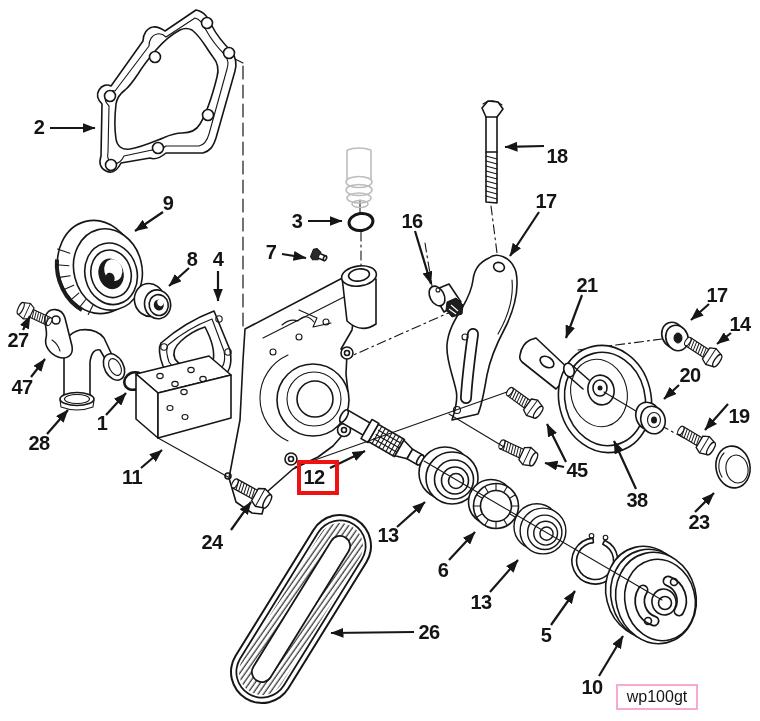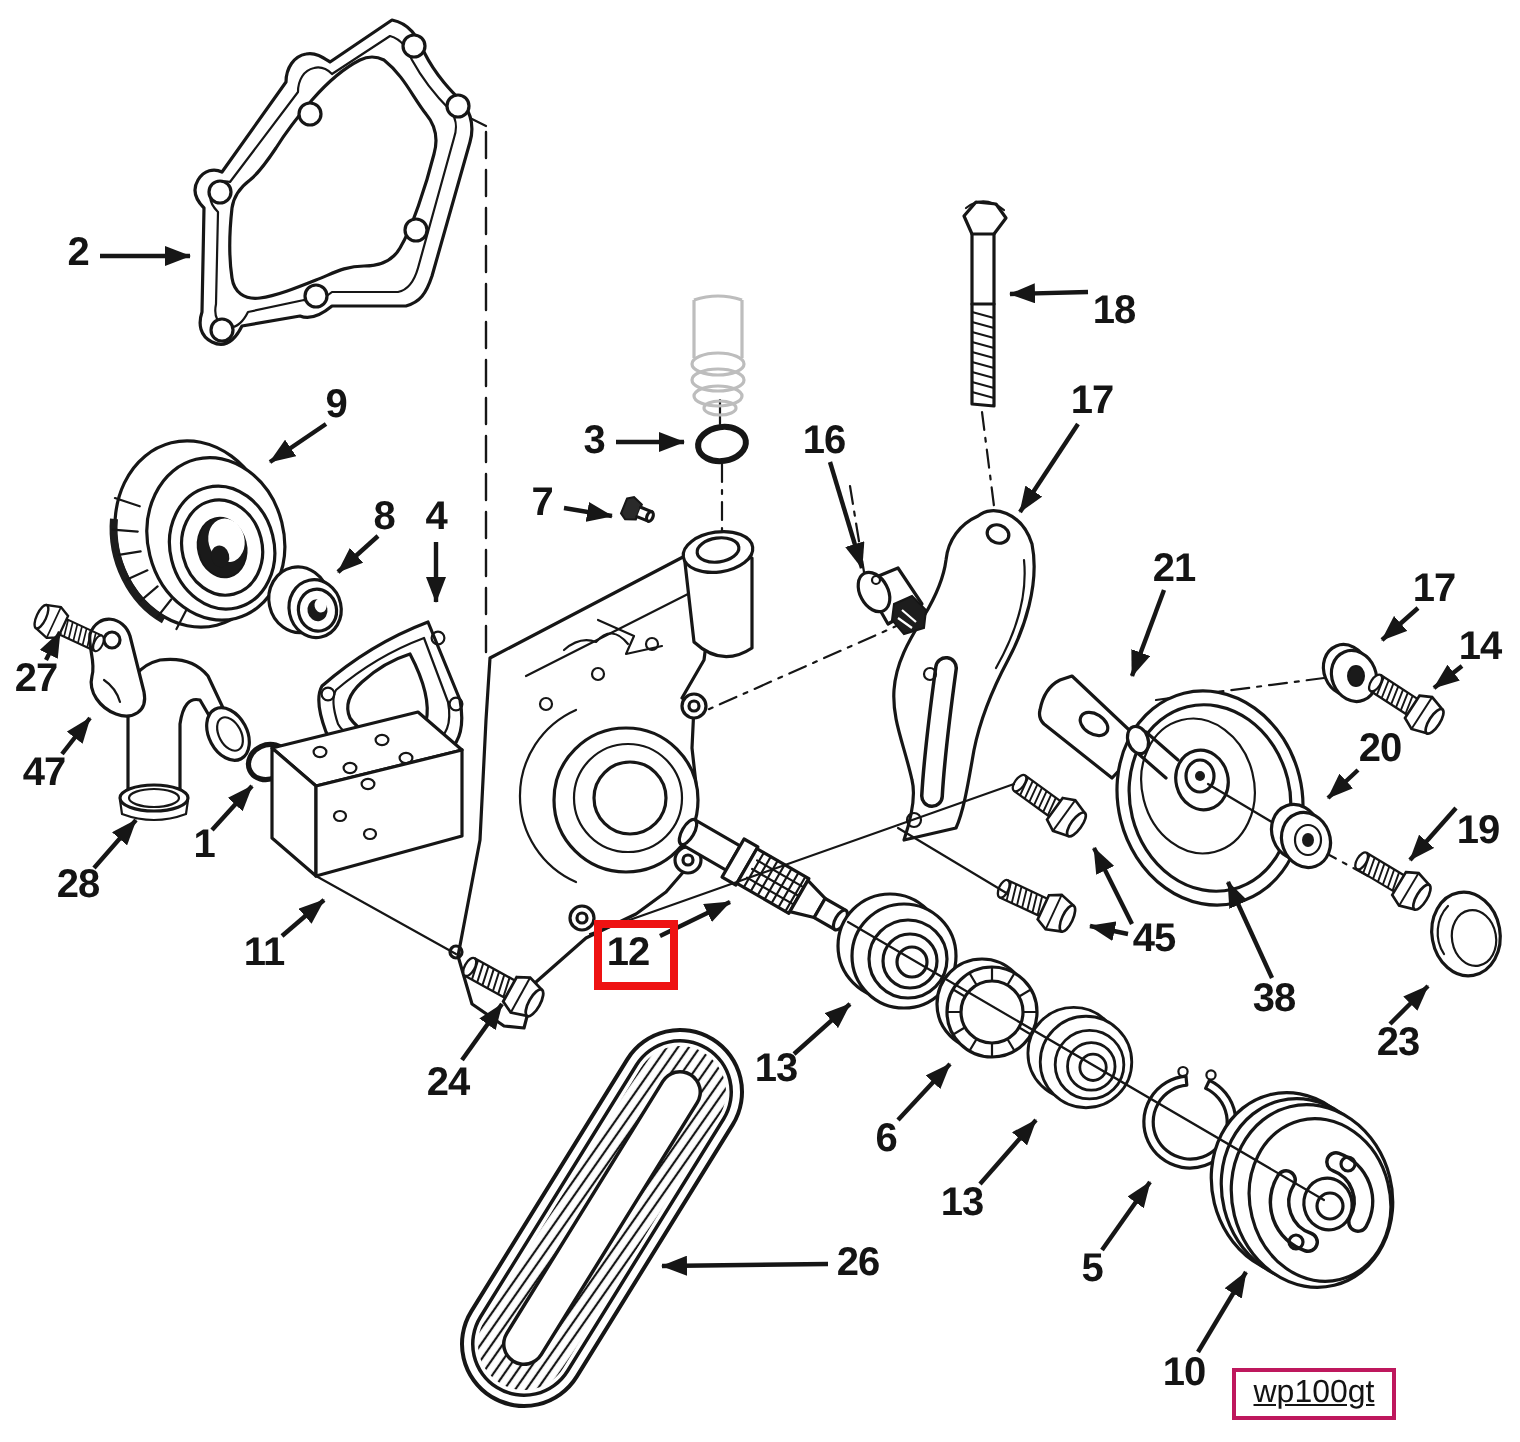--- a/index.html
+++ b/index.html
@@ -5,22 +5,22 @@
   html,body{margin:0;padding:0;background:#ffffff;}
   #stage{position:relative;width:760px;height:721px;background:#fff;overflow:hidden;
          font-family:"Liberation Sans",sans-serif;}
   #art{position:absolute;left:0;top:0;}
   .callout{position:absolute;transform:translate(-50%,-50%);
            font:bold 20px "Liberation Sans",sans-serif;color:#141414;
            letter-spacing:-0.5px;cursor:pointer;user-select:none;}
   #hlbox{position:absolute;left:297px;top:460px;width:34px;height:27px;
          border:4px solid #ee1212;}
   #codebox{position:absolute;left:616px;top:684px;width:78px;height:22px;
-           border:2px solid #be185d;display:flex;align-items:center;justify-content:center;
-           font:16px "Liberation Sans",sans-serif;color:#141414;text-decoration:underline;}
+           border:2px solid #f9a8d4;display:flex;align-items:center;justify-content:center;
+           font:16px "Liberation Sans",sans-serif;color:#141414;}
   svg .s{stroke:#161616;stroke-width:1.6;fill:none;stroke-linecap:round;stroke-linejoin:round;}
   svg .sw{stroke:#161616;stroke-width:1.6;fill:#fff;stroke-linecap:round;stroke-linejoin:round;}
   svg .thin{stroke-width:1.1;}
   svg .dash{stroke-dasharray:9 4 2 4;stroke-width:1.1;}
   svg .ldash{stroke-dasharray:13 6;stroke-width:1.2;}
   svg .ghost{stroke:#bdbdbd;fill:none;stroke-width:1.6;}
   svg .lead{stroke:#161616;stroke-width:2.2;fill:none;}
 </style>
 </head>
 <body>
@@ -359,21 +359,21 @@
 <div class="callout" style="left:168px;top:203px">9</div>
 <div class="callout" style="left:192px;top:259px">8</div>
 <div class="callout" style="left:218px;top:259px">4</div>
 <div class="callout" style="left:297px;top:221px">3</div>
 <div class="callout" style="left:271px;top:252px">7</div>
 <div class="callout" style="left:18px;top:340px">27</div>
 <div class="callout" style="left:22px;top:387px">47</div>
 <div class="callout" style="left:39px;top:443px">28</div>
 <div class="callout" style="left:102px;top:423px">1</div>
 <div class="callout" style="left:132px;top:477px">11</div>
-<div class="callout" style="left:224px;top:542px">24</div>
+<div class="callout" style="left:212px;top:542px">24</div>
 <div class="callout" style="left:314px;top:477px">12</div>
 <div class="callout" style="left:388px;top:535px">13</div>
 <div class="callout" style="left:443px;top:570px">6</div>
 <div class="callout" style="left:481px;top:602px">13</div>
 <div class="callout" style="left:546px;top:635px">5</div>
 <div class="callout" style="left:592px;top:687px">10</div>
 <div class="callout" style="left:429px;top:632px">26</div>
 <div class="callout" style="left:412px;top:221px">16</div>
 <div class="callout" style="left:546px;top:201px">17</div>
 <div class="callout" style="left:557px;top:156px">18</div>

